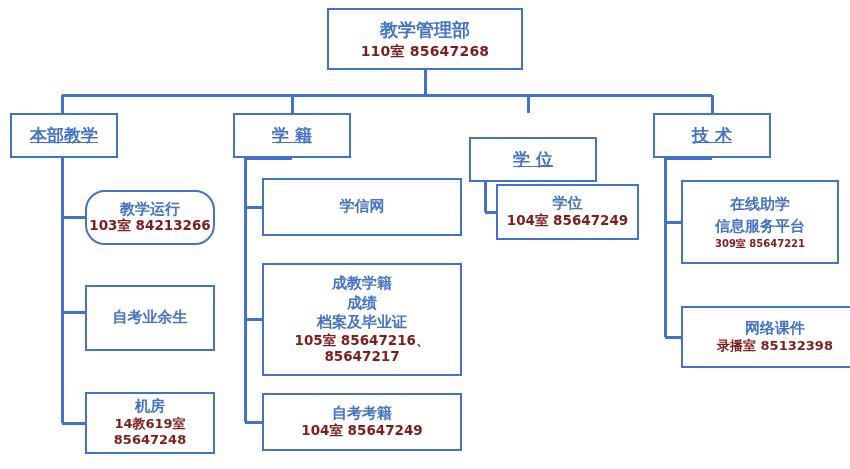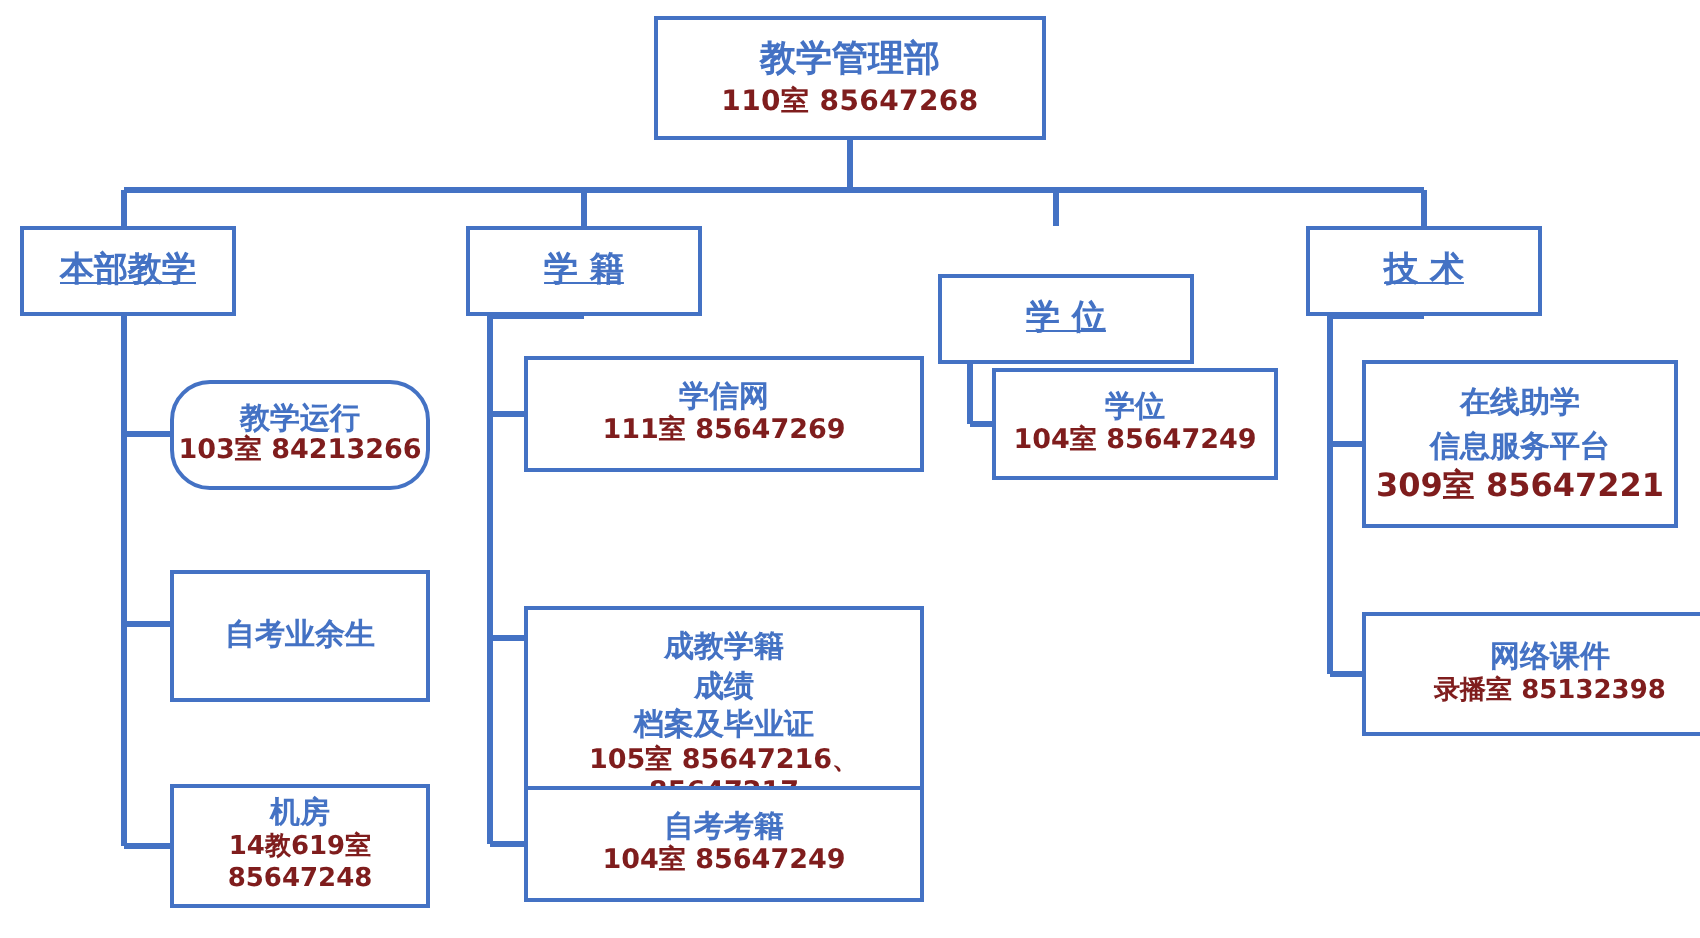--- a/index.html
+++ b/index.html
@@ -65,32 +65,32 @@
   .lvl3 .sub { font-size: 13.5px; }
 
   
   .n-a0 { left: 85px; top: 190px; width: 130px; height: 55px; border-radius: 20px; }
   .n-a1 { left: 85px; top: 285px; width: 130px; height: 66px; }
   .n-a2 { left: 85px; top: 392px; width: 130px; height: 62px; }
   .n-a2 .sub { font-size: 13px; line-height: 1.25; }
 
   
   .n-b0 { left: 262px; top: 178px; width: 200px; height: 58px; }
-  .n-b1 { left: 262px; top: 263px; width: 200px; height: 113px; margin-top: 40px; }
+  .n-b1 { left: 262px; top: 263px; width: 200px; height: 113px; }
   .n-b1 .title { margin: 1px 0; }
   .n-b1 .sub { font-size: 13.5px; }
   .n-b2 { left: 262px; top: 393px; width: 200px; height: 58px; }
 
   
   .n-c0 { left: 496px; top: 184px; width: 143px; height: 56px; }
 
   
   .n-d0 { left: 681px; top: 180px; width: 158px; height: 84px; }
   .n-d0 .title { margin: 2px 0; }
-  .n-d0 .sub { font-size: 16px; }
+  .n-d0 .sub { font-size: 10px; }
   .n-d1 { left: 681px; top: 306px; width: 188px; height: 62px; align-items: center; }
   .n-d1 .sub { font-size: 13px; }
 </style>
 </head>
 <body>
 
 <div id="chart-root">
 
   <svg class="connectors" viewBox="0 0 850 469" width="850" height="469">
     <g stroke="#4472c4" stroke-width="3" fill="none" shape-rendering="crispEdges">
@@ -152,21 +152,20 @@
     <div class="title">自考业余生</div>
   </div>
   <div class="node lvl3 n-a2">
     <div class="title">机房</div>
     <div class="sub">14教619室</div>
     <div class="sub">85647248</div>
   </div>
 
   <div class="node lvl3 n-b0">
     <div class="title">学信网</div>
-    <div class="sub">111室  85647269</div>
   </div>
   <div class="node lvl3 n-b1">
     <div class="title">成教学籍</div>
     <div class="title">成绩</div>
     <div class="title">档案及毕业证</div>
     <div class="sub">105室 85647216、85647217</div>
   </div>
   <div class="node lvl3 n-b2">
     <div class="title">自考考籍</div>
     <div class="sub">104室  85647249</div>

